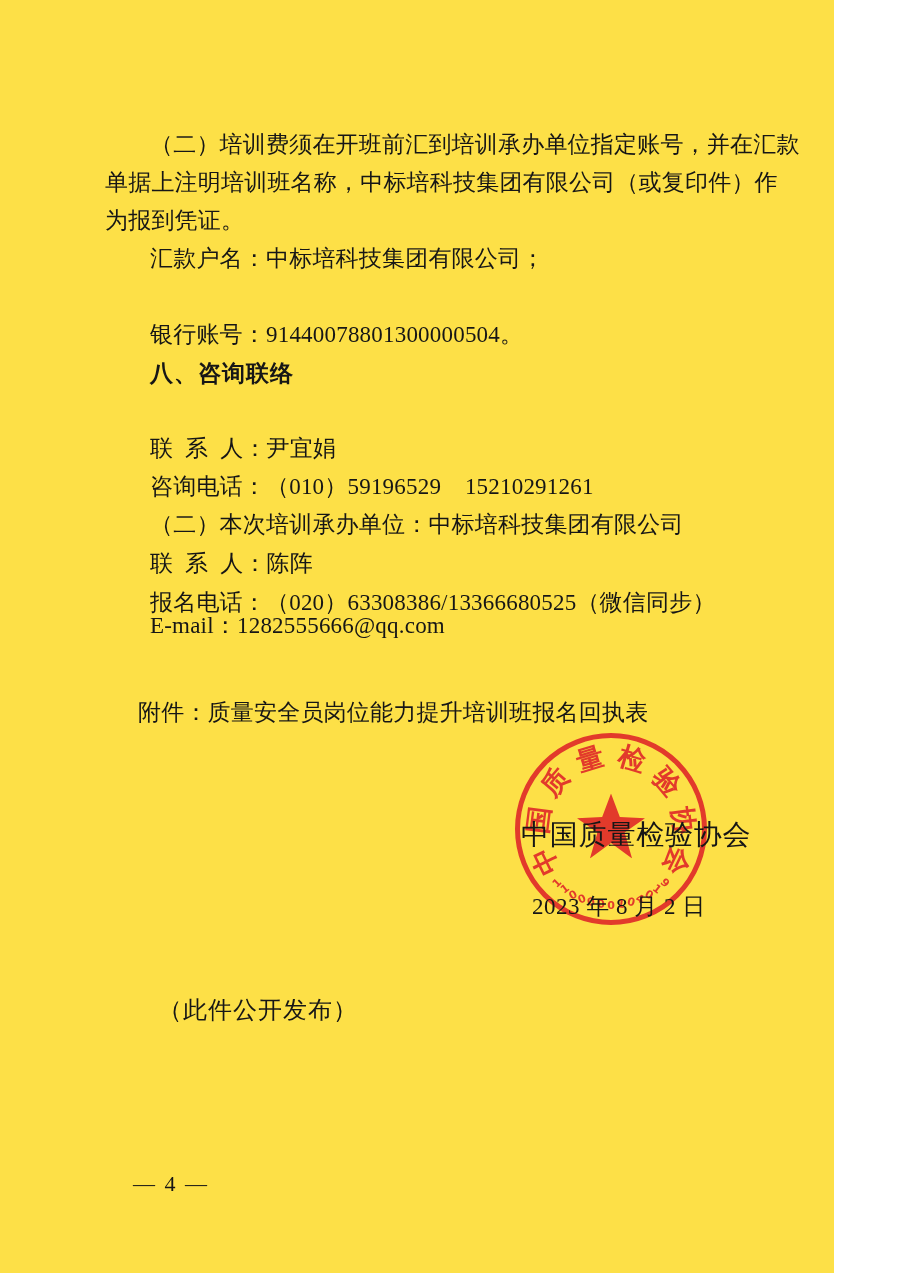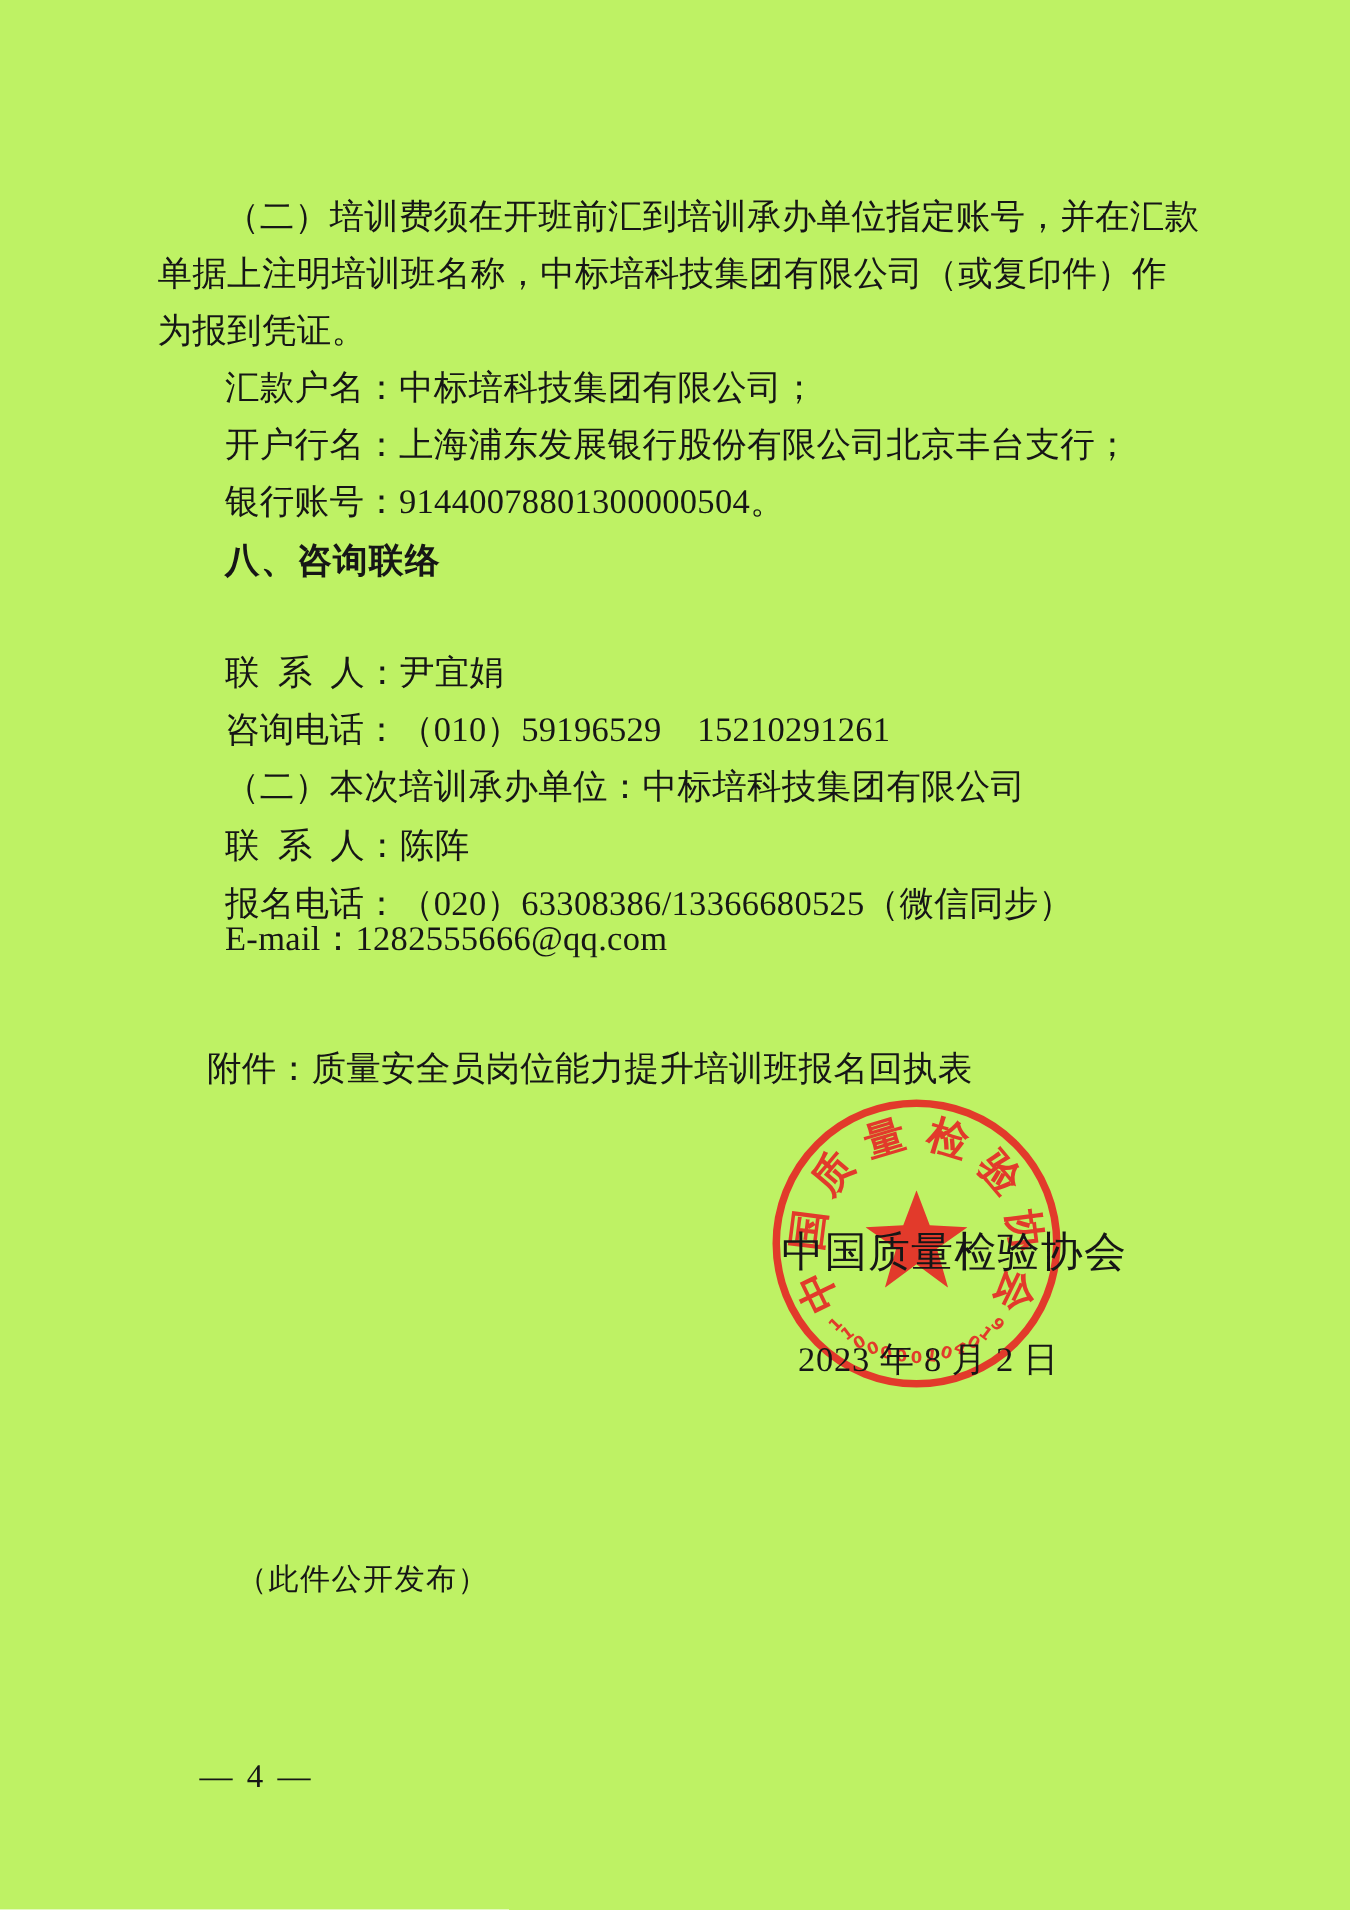--- a/index.html
+++ b/index.html
@@ -1,20 +1,20 @@
 <!DOCTYPE html>
 <html style="--seal-color: #e23a2b;"><head>
 <meta charset="utf-8">
 <style>
   html, body { margin: 0; padding: 0; background: #ffffff; }
   .page {
     position: relative;
-    width: 900px;
+    width: 834px;
     height: 1273px;
-    background: #bef264;
+    background: #fde047;
     font-family: "Liberation Serif", "DejaVu Serif", serif;
     color: #161616;
     overflow: hidden;
   }
   .line {
     position: absolute;
     left: 105px;
     width: 712px;
     font-size: 23px;
     line-height: 30px;
@@ -83,22 +83,22 @@
     left: 532px;
     top: 891px;
     font-size: 23px;
     letter-spacing: 0.5px;
     white-space: pre;
     color: #161616;
   }
   .publish-note {
     position: absolute;
     left: 158px;
-    top: 1039px;
-    font-size: 20px;
+    top: 994px;
+    font-size: 24px;
     letter-spacing: 1px;
     white-space: pre;
   }
   .page-number {
     position: absolute;
     left: 133px;
     top: 1171px;
     font-size: 22px;
     letter-spacing: 2px;
     white-space: pre;
@@ -106,21 +106,20 @@
 </style>
 </head>
 <body>
 
 <div class="page">
 
   <div class="line indent" style="top:130px">（二）培训费须在开班前汇到培训承办单位指定账号，并在汇款</div>
   <div class="line" style="top:168px">单据上注明培训班名称，中标培科技集团有限公司（或复印件）作</div>
   <div class="line" style="top:206px">为报到凭证。</div>
   <div class="line indent" style="top:244px">汇款户名：中标培科技集团有限公司；</div>
-  <div class="line indent" style="top:282px">开户行名：上海浦东发展银行股份有限公司北京丰台支行；</div>
   <div class="line indent" style="top:320px">银行账号：91440078801300000504。</div>
   <div class="line indent bold" style="top:358px">八、咨询联络</div>
   <div class="line indent" style="top:434px">联  系  人：尹宜娟</div>
   <div class="line indent" style="top:472px">咨询电话：（010）59196529    15210291261</div>
   <div class="line indent" style="top:549px">联  系  人：陈阵</div>
   <div class="line indent" style="top:510px">（二）本次培训承办单位：中标培科技集团有限公司</div>
   <div class="line indent" style="top:588px">报名电话：（020）63308386/13366680525（微信同步）</div>
   <div class="line indent" style="top:611px">E-mail：1282555666@qq.com</div>
   <div class="line indent-sm" style="top:698px">附件：质量安全员岗位能力提升培训班报名回执表</div>
 

